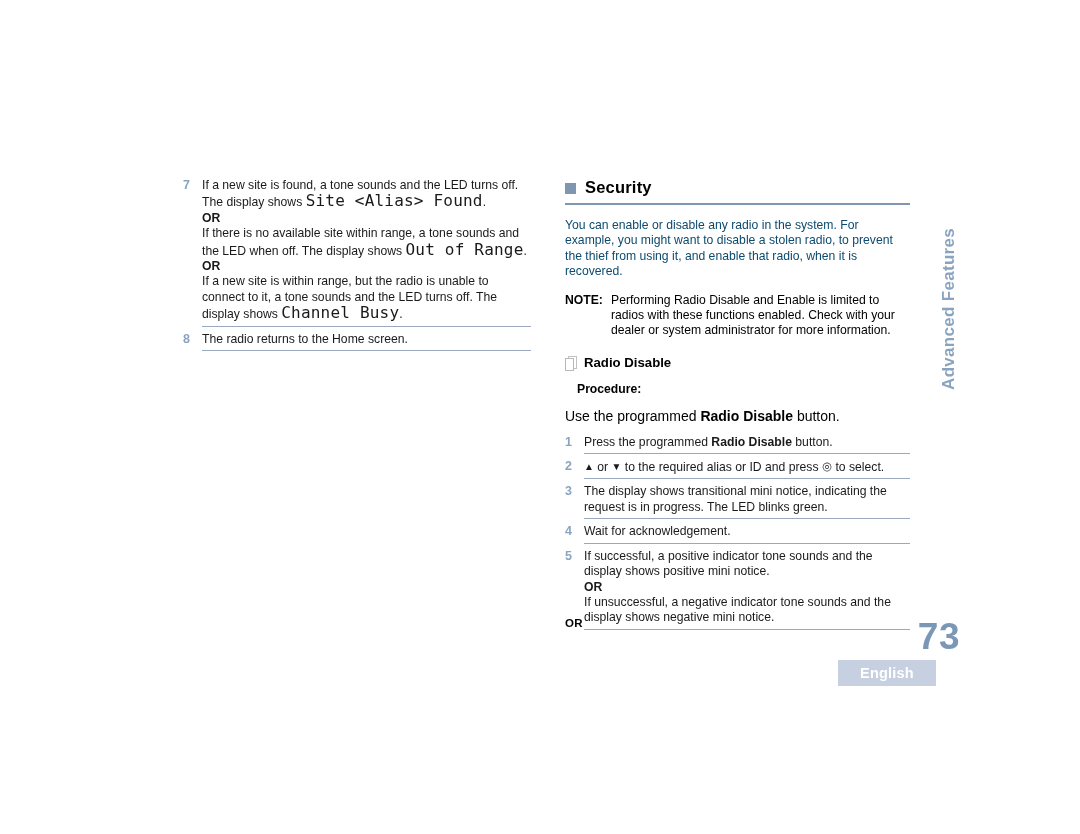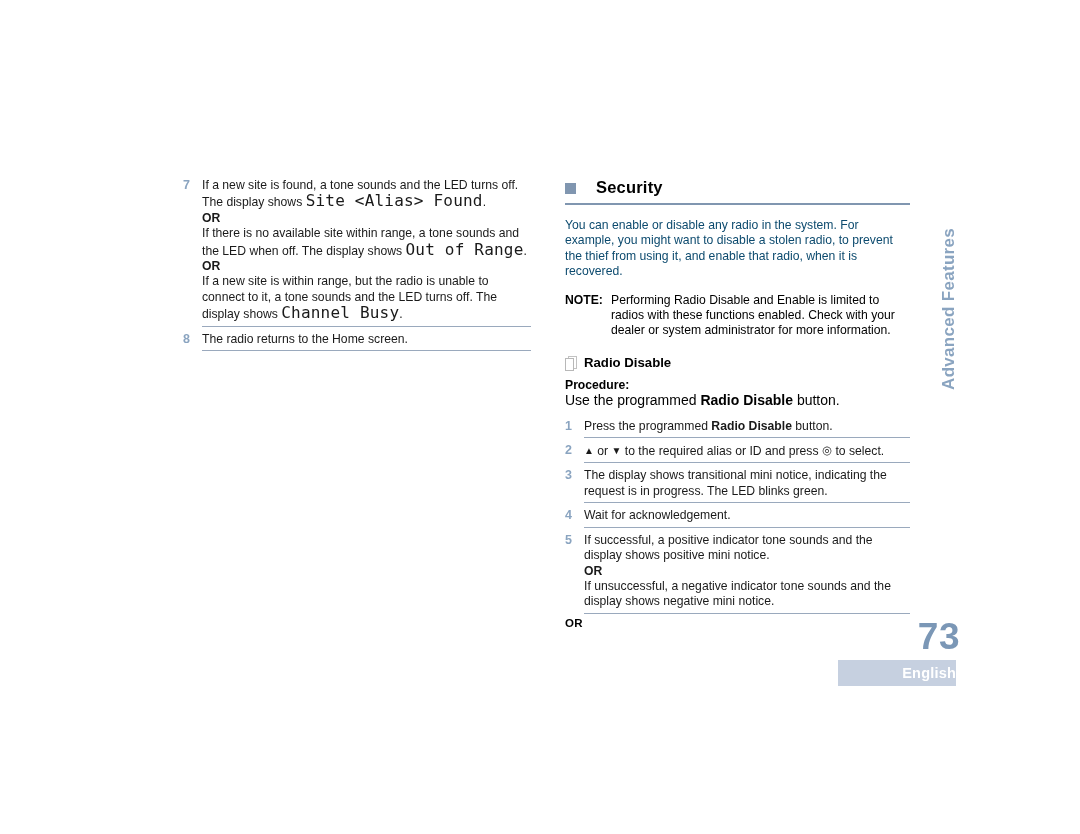--- a/index.html
+++ b/index.html
@@ -72,21 +72,21 @@
     font-family: "DejaVu Sans Mono", "Liberation Mono", monospace;
     font-size: 16px;
     letter-spacing: 0.2px;
   }
   b, .b { font-weight: bold; }
 
   
   .sec-head {
     display: flex;
     align-items: center;
-    gap: 20px;
+    gap: 9px;
     margin: 0 0 6px 0;
   }
   .sec-bullet {
     width: 11px;
     height: 11px;
     background: #8096b0;
     flex: 0 0 11px;
     margin-top: 2px;
   }
   .sec-title {
@@ -158,21 +158,21 @@
   }
   .sub-title {
     font-size: 13.2px;
     font-weight: bold;
   }
 
   .procedure-label {
     font-size: 12.2px;
     font-weight: bold;
     line-height: 15.4px;
-    margin: 0;
+    margin: 12px;
   }
   .procedure-text {
     font-size: 14px;
     line-height: 15.4px;
     margin: 0 0 10px 0;
   }
 
   .steps-right .step { margin-top: 0; }
 
   .tri { font-size: 10px; line-height: 1; vertical-align: 1px; }
@@ -216,26 +216,26 @@
     top: 616px;
     font-size: 37px;
     font-weight: bold;
     color: #7b97b6;
     letter-spacing: 0.5px;
   }
   .lang-badge {
     position: absolute;
     left: 838px;
     top: 660px;
-    width: 118px;
+    width: 98px;
     height: 26px;
     background: #c6d0e0;
     display: flex;
     align-items: center;
-    justify-content: flex-end;
+    justify-content: center;
   }
   .lang-badge span {
     color: #ffffff;
     font-size: 14.5px;
     font-weight: bold;
     letter-spacing: 0.2px;
   }
 </style>
 </head>
 <body>

